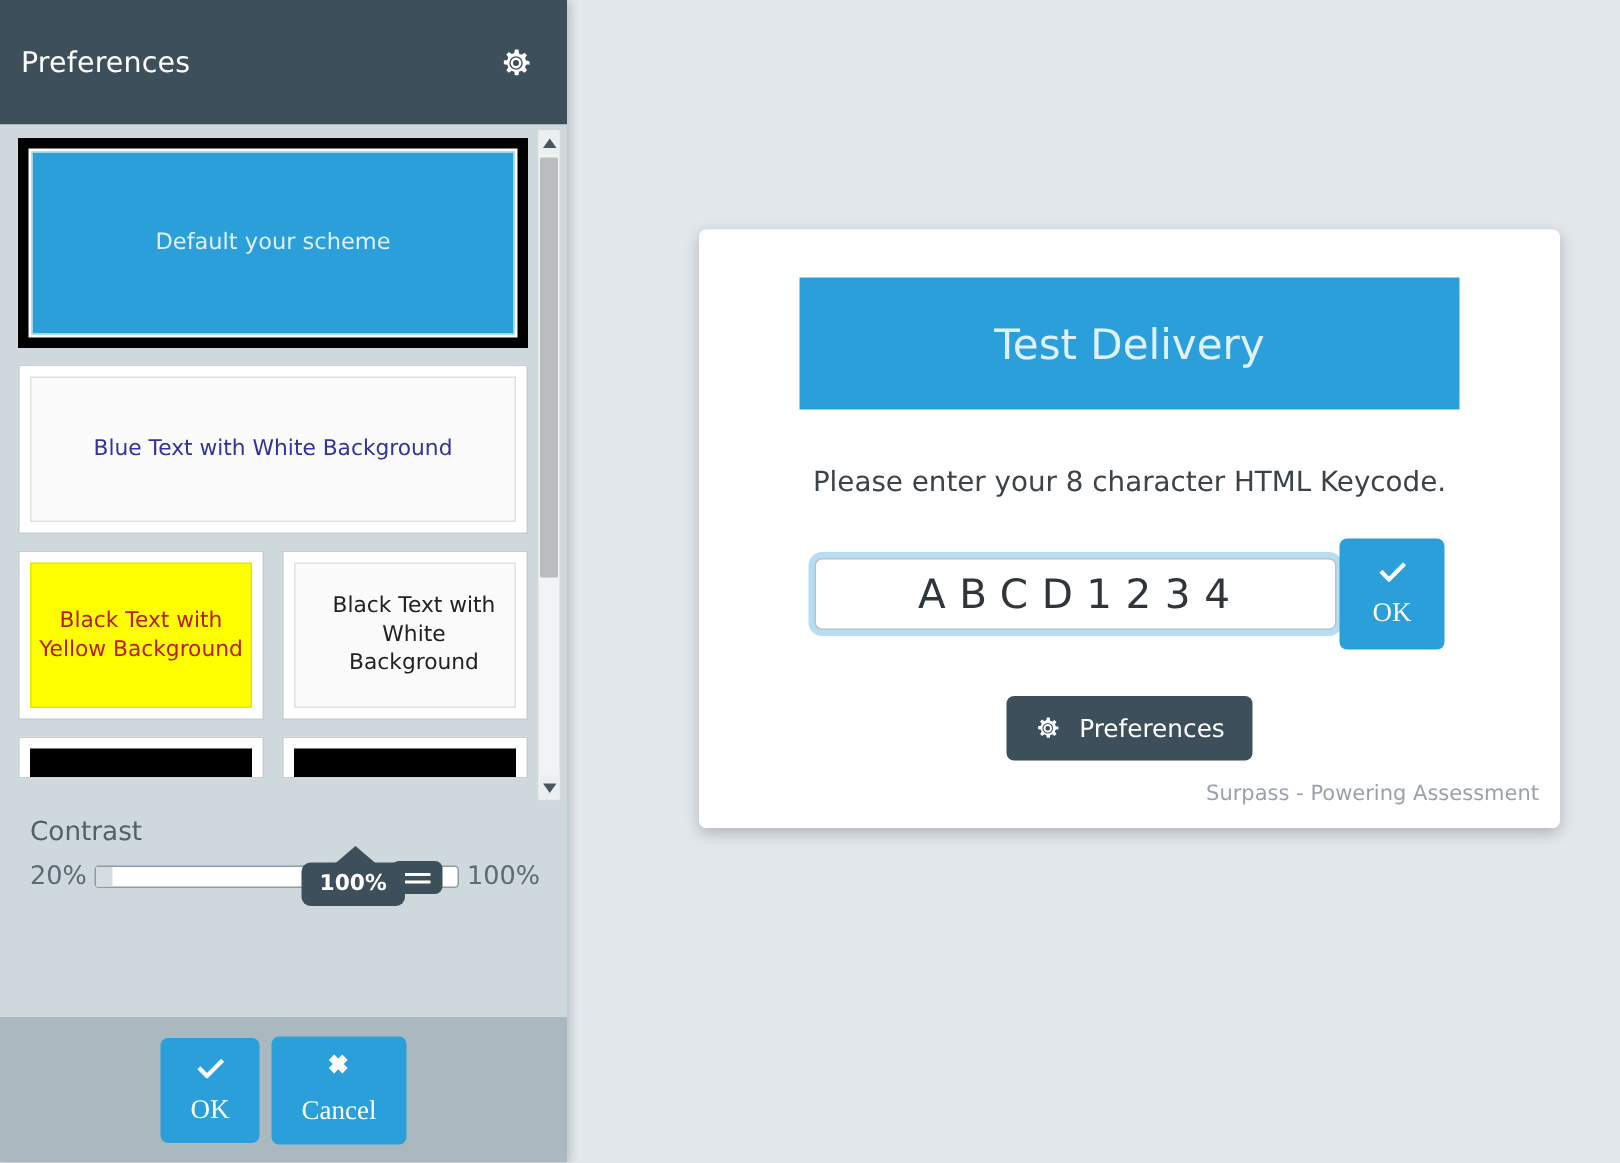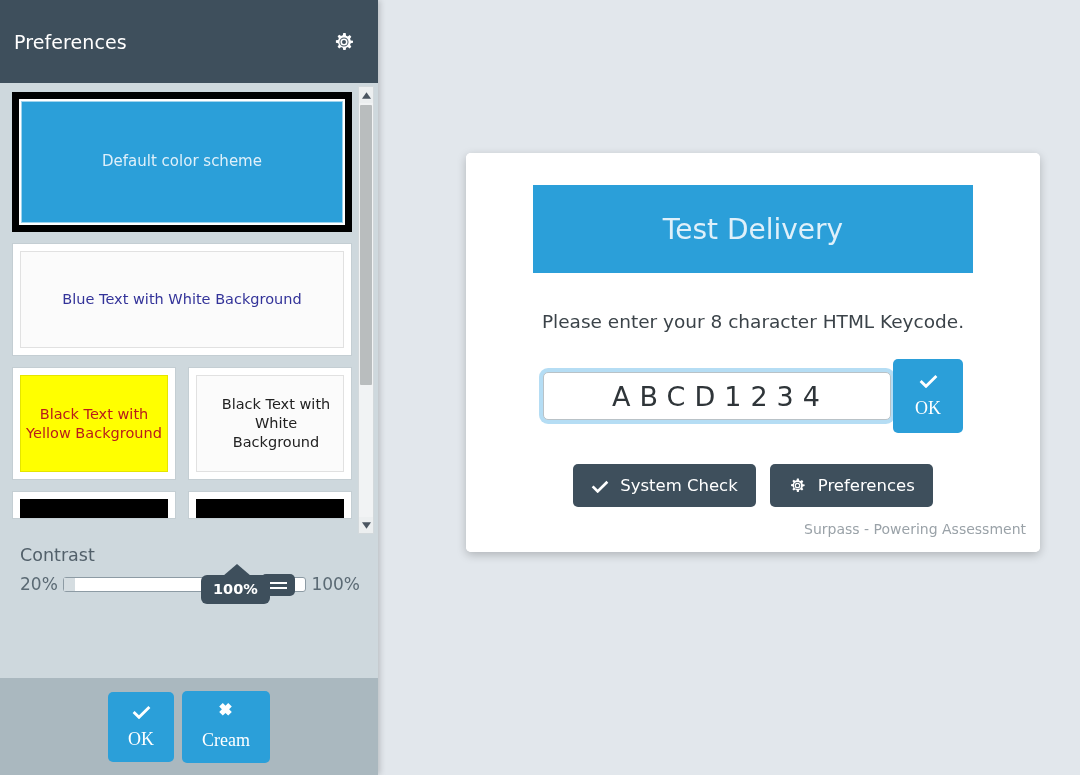--- a/index.html
+++ b/index.html
@@ -342,21 +342,21 @@
     </span>
   </div>
 
   <div id="prefs-body">
 
     <div id="scheme-scroll">
       <div id="scheme-list">
 
         <div class="scheme-row" style="margin-top:9px;">
           <div class="scheme-tile selected wide">
-            <div class="swatch default-scheme" style="background:#2b9fd9;color:#dff0fa;">Default color scheme</div>
+            <div class="swatch default-scheme" style="background:#2b9fd9;color:#dff0fa;">Default your scheme</div>
           </div>
         </div>
 
         <div class="scheme-row">
           <div class="scheme-tile">
             <div class="swatch" style="background:#fbfbfb;color:#333399;">Blue Text with White Background</div>
           </div>
         </div>
 
         <div class="scheme-row">
@@ -421,21 +421,21 @@
           </svg>
       </span>
       <span>OK</span>
     </button>
     <button class="btn-blue">
       <span class="ico">
         <svg width="17" height="17" viewBox="0 0 17 17">
             <path d="M14.8 3.6 11.2 0 8.5 2.7 5.8 0 2.2 3.6 4.9 6.3 2.2 9l3.6 3.6 2.7-2.7 2.7 2.7L14.8 9l-2.7-2.7z" fill="#ffffff"></path>
           </svg>
       </span>
-      <span>Cream</span>
+      <span>Cancel</span>
     </button>
   </div>
 </div>
 
 <div id="keycode-dialog">
   <div id="keycode-body">
 
     <div id="delivery-banner">Test Delivery</div>
 
     <p id="keycode-instruction">Please enter your 8 character HTML Keycode.</p>
@@ -447,28 +447,20 @@
           <svg width="19" height="15" viewBox="0 0 19 15">
               <path d="M7 11.3 2.6 6.9 0.6 8.9 7 15.3 18.4 3.9 16.4 1.9z" fill="#ffffff"></path>
             </svg>
         </span>
         <span>OK</span>
       </button>
     </div>
 
     <div id="dialog-actions">
       <button class="btn-dark">
-        <span class="ico">
-          <svg width="18" height="14" viewBox="0 0 19 15">
-              <path d="M7 11.3 2.6 6.9 0.6 8.9 7 15.3 18.4 3.9 16.4 1.9z" fill="#ffffff"></path>
-            </svg>
-        </span>
-        <span>System Check</span>
-      </button>
-      <button class="btn-dark">
         <span class="ico gear" style="width:19px;height:19px;">
           <svg viewBox="0 0 24 24" fill="#ffffff">
             <path d="M12 8.4a3.6 3.6 0 1 0 0 7.2 3.6 3.6 0 0 0 0-7.2zm0 5.6a2 2 0 1 1 0-4 2 2 0 0 1 0 4z"></path>
             <path d="M21 13.2v-2.4l-2.3-.4a6.9 6.9 0 0 0-.7-1.7l1.35-1.9-1.7-1.7-1.9 1.35a6.9 6.9 0 0 0-1.7-.7L13.65 3h-2.4l-.4 2.3a6.9 6.9 0 0 0-1.7.7L7.25 4.65l-1.7 1.7L6.9 8.25a6.9 6.9 0 0 0-.7 1.7L3.9 10.35v2.4l2.3.4c.16.6.4 1.17.7 1.7l-1.35 1.9 1.7 1.7 1.9-1.35c.53.3 1.1.54 1.7.7l.4 2.3h2.4l.4-2.3c.6-.16 1.17-.4 1.7-.7l1.9 1.35 1.7-1.7-1.35-1.9c.3-.53.54-1.1.7-1.7l2.3-.4zM12 16.5A4.5 4.5 0 1 1 12 7.5a4.5 4.5 0 0 1 0 9z"></path>
           </svg>
         </span>
         <span>Preferences</span>
       </button>
     </div>
 

